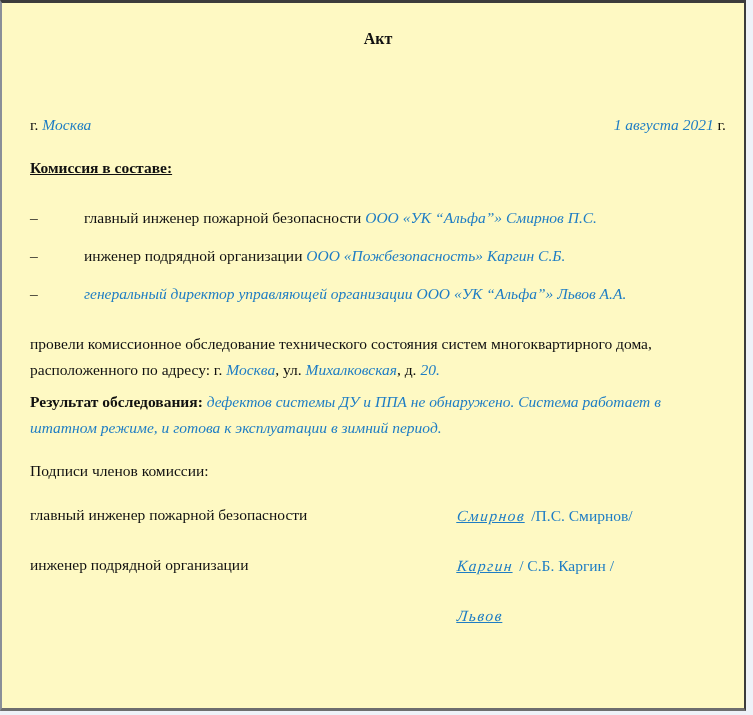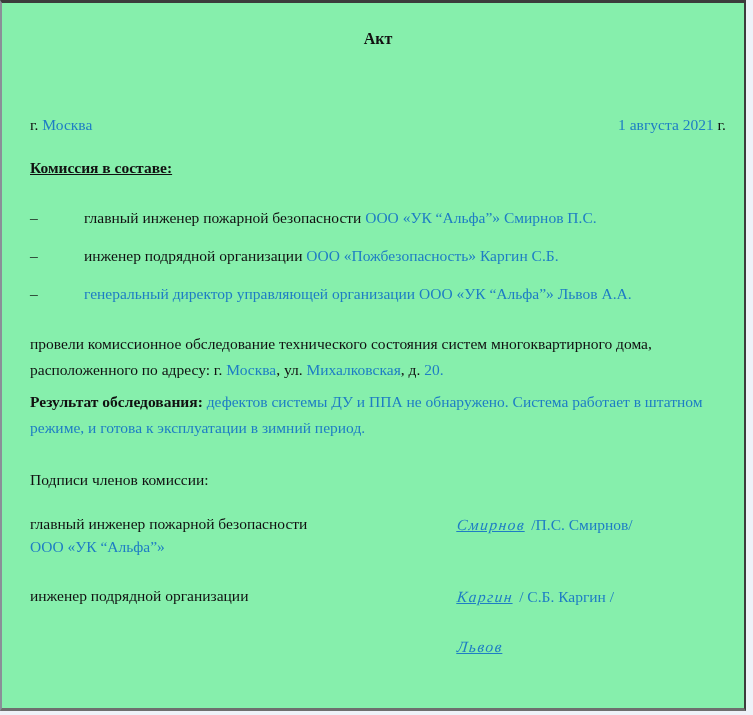--- a/index.html
+++ b/index.html
@@ -7,21 +7,21 @@
   body {
     background: #eef2f8;
     font-family: "Liberation Serif", "DejaVu Serif", serif;
     font-size: 15.5px;
     color: #111111;
     position: relative;
   }
   .page {
     position: absolute;
     top: 0; left: 0; right: 7px; bottom: 4px;
-    background: #86efac;
+    background: #fef9c3;
     border-top: 3px solid #3c3c3c;
     border-right: 2px solid #3c3c3c;
     border-bottom: 3px solid #6e6e6e;
     border-left: 2px solid #8a8f98;
     padding: 24px 18px 10px 28px;
     overflow: hidden;
   }
   .title {
     text-align: center;
     font-weight: bold;
@@ -30,20 +30,22 @@
     margin-bottom: 64px;
   }
   .dateline {
     display: flex;
     justify-content: space-between;
     align-items: baseline;
     margin-bottom: 25px;
   }
   .blue {
     color: #1e7dc4;
+    font-style: italic;
+    text-align: center;
   }
   .bold { font-weight: bold; }
   .heading {
     font-weight: bold;
     margin-bottom: 29px;
     text-decoration: underline;
   }
   .member {
     display: flex;
     margin-bottom: 15px;
@@ -51,21 +53,21 @@
   }
   .member .marker {
     flex: 0 0 54px;
   }
   .member .text { flex: 1; }
   .members { margin-bottom: 25px; }
   .paragraph {
     line-height: 1.68;
     margin-bottom: 6px;
   }
-  .result { margin-bottom: 30px; }
+  .result { margin-bottom: 21px; }
   .sig-heading {
     font-weight: normal;
     margin-bottom: 23px;
   }
   .sig-row {
     display: flex;
     align-items: flex-start;
     margin-bottom: 26px;
     line-height: 1.5;
   }
@@ -125,21 +127,20 @@
 
   <div class="paragraph result">
     <span class="bold">Результат обследования: </span><span class="blue">дефектов системы ДУ и ППА не обнаружено. Система работает в штатном режиме, и готова к эксплуатации в зимний период.</span>
   </div>
 
   <div class="sig-heading">Подписи членов комиссии:</div>
 
   <div class="sig-row">
     <div class="sig-left">
       <div>главный инженер пожарной безопасности</div>
-      <div class="blue">ООО «УК “Альфа”»</div>
     </div>
     <div class="sig-right">
       <span class="autograph">Смирнов</span>
       <span class="sig-name">/П.С. Смирнов/</span>
     </div>
   </div>
 
   <div class="sig-row">
     <div class="sig-left">
       <div>инженер подрядной организации</div>

